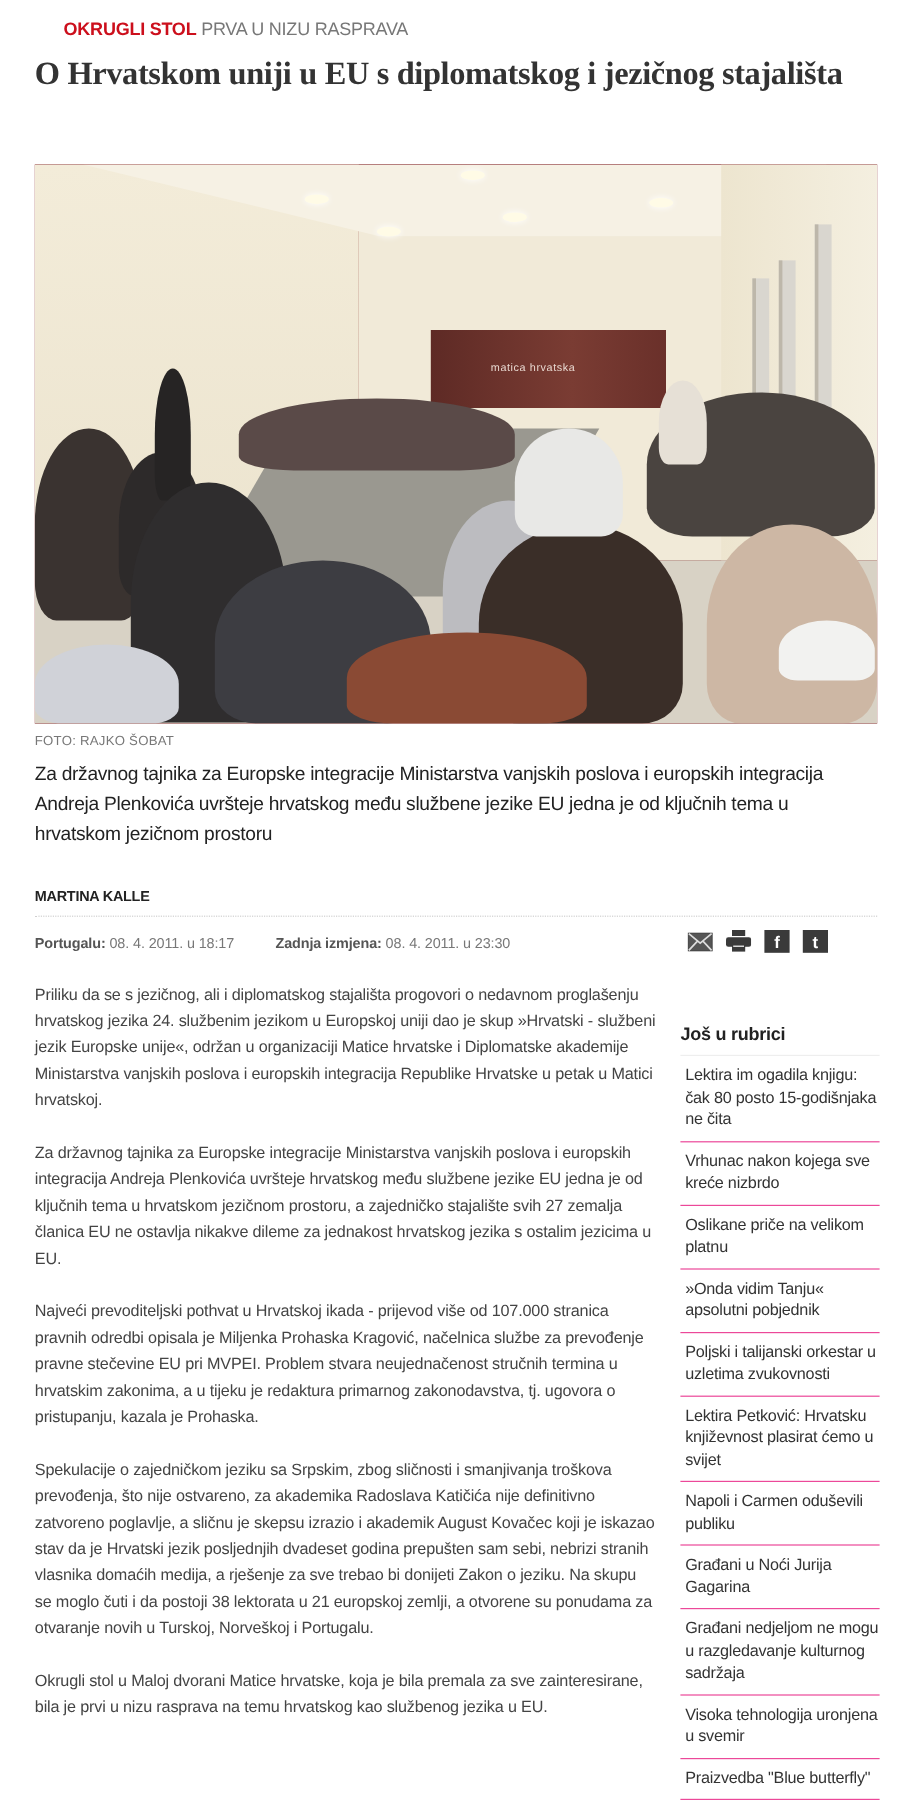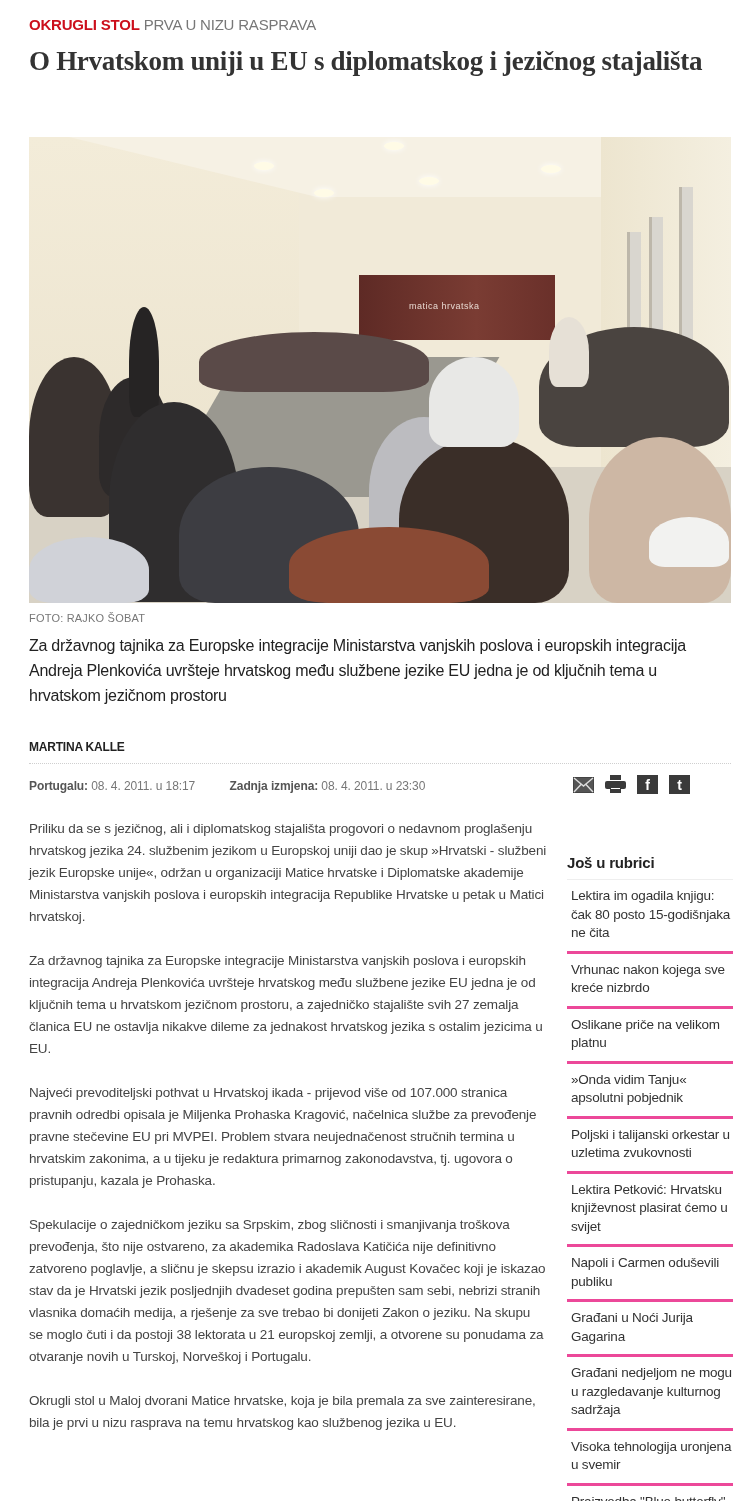--- a/index.html
+++ b/index.html
@@ -1,20 +1,20 @@
 <!DOCTYPE html>
 <html><head>
   <meta charset="utf-8">
   <style>
     * { margin: 0; padding: 0; box-sizing: border-box; }
     html, body { width: 750px; height: 1501px; background: #ffffff; overflow: hidden; }
     body { position: relative; font-family: "Liberation Sans", sans-serif; color: #222; }
 
     .kicker { position: absolute; left: 29px; top: 15px; font-size: 15px; line-height: 20px; letter-spacing: -0.2px; }
-    .kicker .rubric { color: #cc0f1c; font-weight: bold; }
+    .kicker .rubric { color: #cc0f1c; font-weight: bold; margin-left: 24px; }
     .kicker .topic { color: #777; }
 
     .headline { position: absolute; left: 29px; top: 44px; width: 700px; font-family: "Liberation Serif", serif; font-size: 27px; line-height: 34px; color: #333; letter-spacing: -0.3px; }
 
     .photo { position: absolute; left: 29px; top: 137px; width: 702px; height: 466px; overflow: hidden; background: #7f1d1d; }
     .photo .wall-left { position: absolute; left: 0; top: 0; width: 270px; height: 330px; background: linear-gradient(180deg,#f3ecd9 0%, #ece4cf 100%); }
     .photo .wall-back { position: absolute; left: 270px; top: 30px; width: 330px; height: 300px; background: #f1ead8; }
     .photo .ceiling { position: absolute; left: 40px; top: 0; width: 620px; height: 60px; background: #f6f1e4; clip-path: polygon(0 0,100% 0,90% 100%,40% 100%); }
     .photo .wall-right { position: absolute; right: 0; top: 0; width: 130px; height: 330px; background: linear-gradient(90deg,#ede5cf 0%, #f4efe0 100%); }
     .photo .win { position: absolute; top: 60px; width: 14px; background: #d9d6cf; border-left: 3px solid #bdb7aa; }
@@ -39,21 +39,21 @@
     .share { position: absolute; left: 573px; top: 775px; display: flex; gap: 11px; }
     .share .ico { width: 21px; height: 19px; background: #3a3a3a; color: #fff; font-weight: bold; font-size: 14px; display: flex; align-items: center; justify-content: center; }
     .share .ico.mail { background: transparent; }
     .share .ico.print { background: transparent; }
 
     .article { position: absolute; left: 29px; top: 818px; width: 518px; font-size: 13.5px; line-height: 22px; color: #444; letter-spacing: -0.15px; }
     .article p { margin-bottom: 22px; }
 
     .sidebar { position: absolute; left: 567px; top: 854px; width: 166px; }
     .sidebar .title { font-size: 15px; font-weight: bold; color: #222; padding-bottom: 8px; border-bottom: 1px solid #eeeeee; letter-spacing: -0.2px; }
-    .sidebar .item { display: block; padding: 7px 0 8px 4px; font-size: 13.5px; line-height: 18.5px; color: #333; border-bottom: 3px solid #ec4899; letter-spacing: -0.2px; text-decoration: none; }
+    .sidebar .item { display: block; padding: 7px 0 8px 4px; font-size: 13.5px; line-height: 18.5px; color: #333; border-bottom: 1px solid #ec4899; letter-spacing: -0.2px; text-decoration: none; }
   </style>
 </head>
 <body>
 
 <div class="kicker">
   <span class="rubric">OKRUGLI STOL</span>
   <span class="topic">PRVA U NIZU RASPRAVA</span>
 </div>
 
 <h1 class="headline">O Hrvatskom uniji u EU s diplomatskog i jezičnog stajališta</h1>

